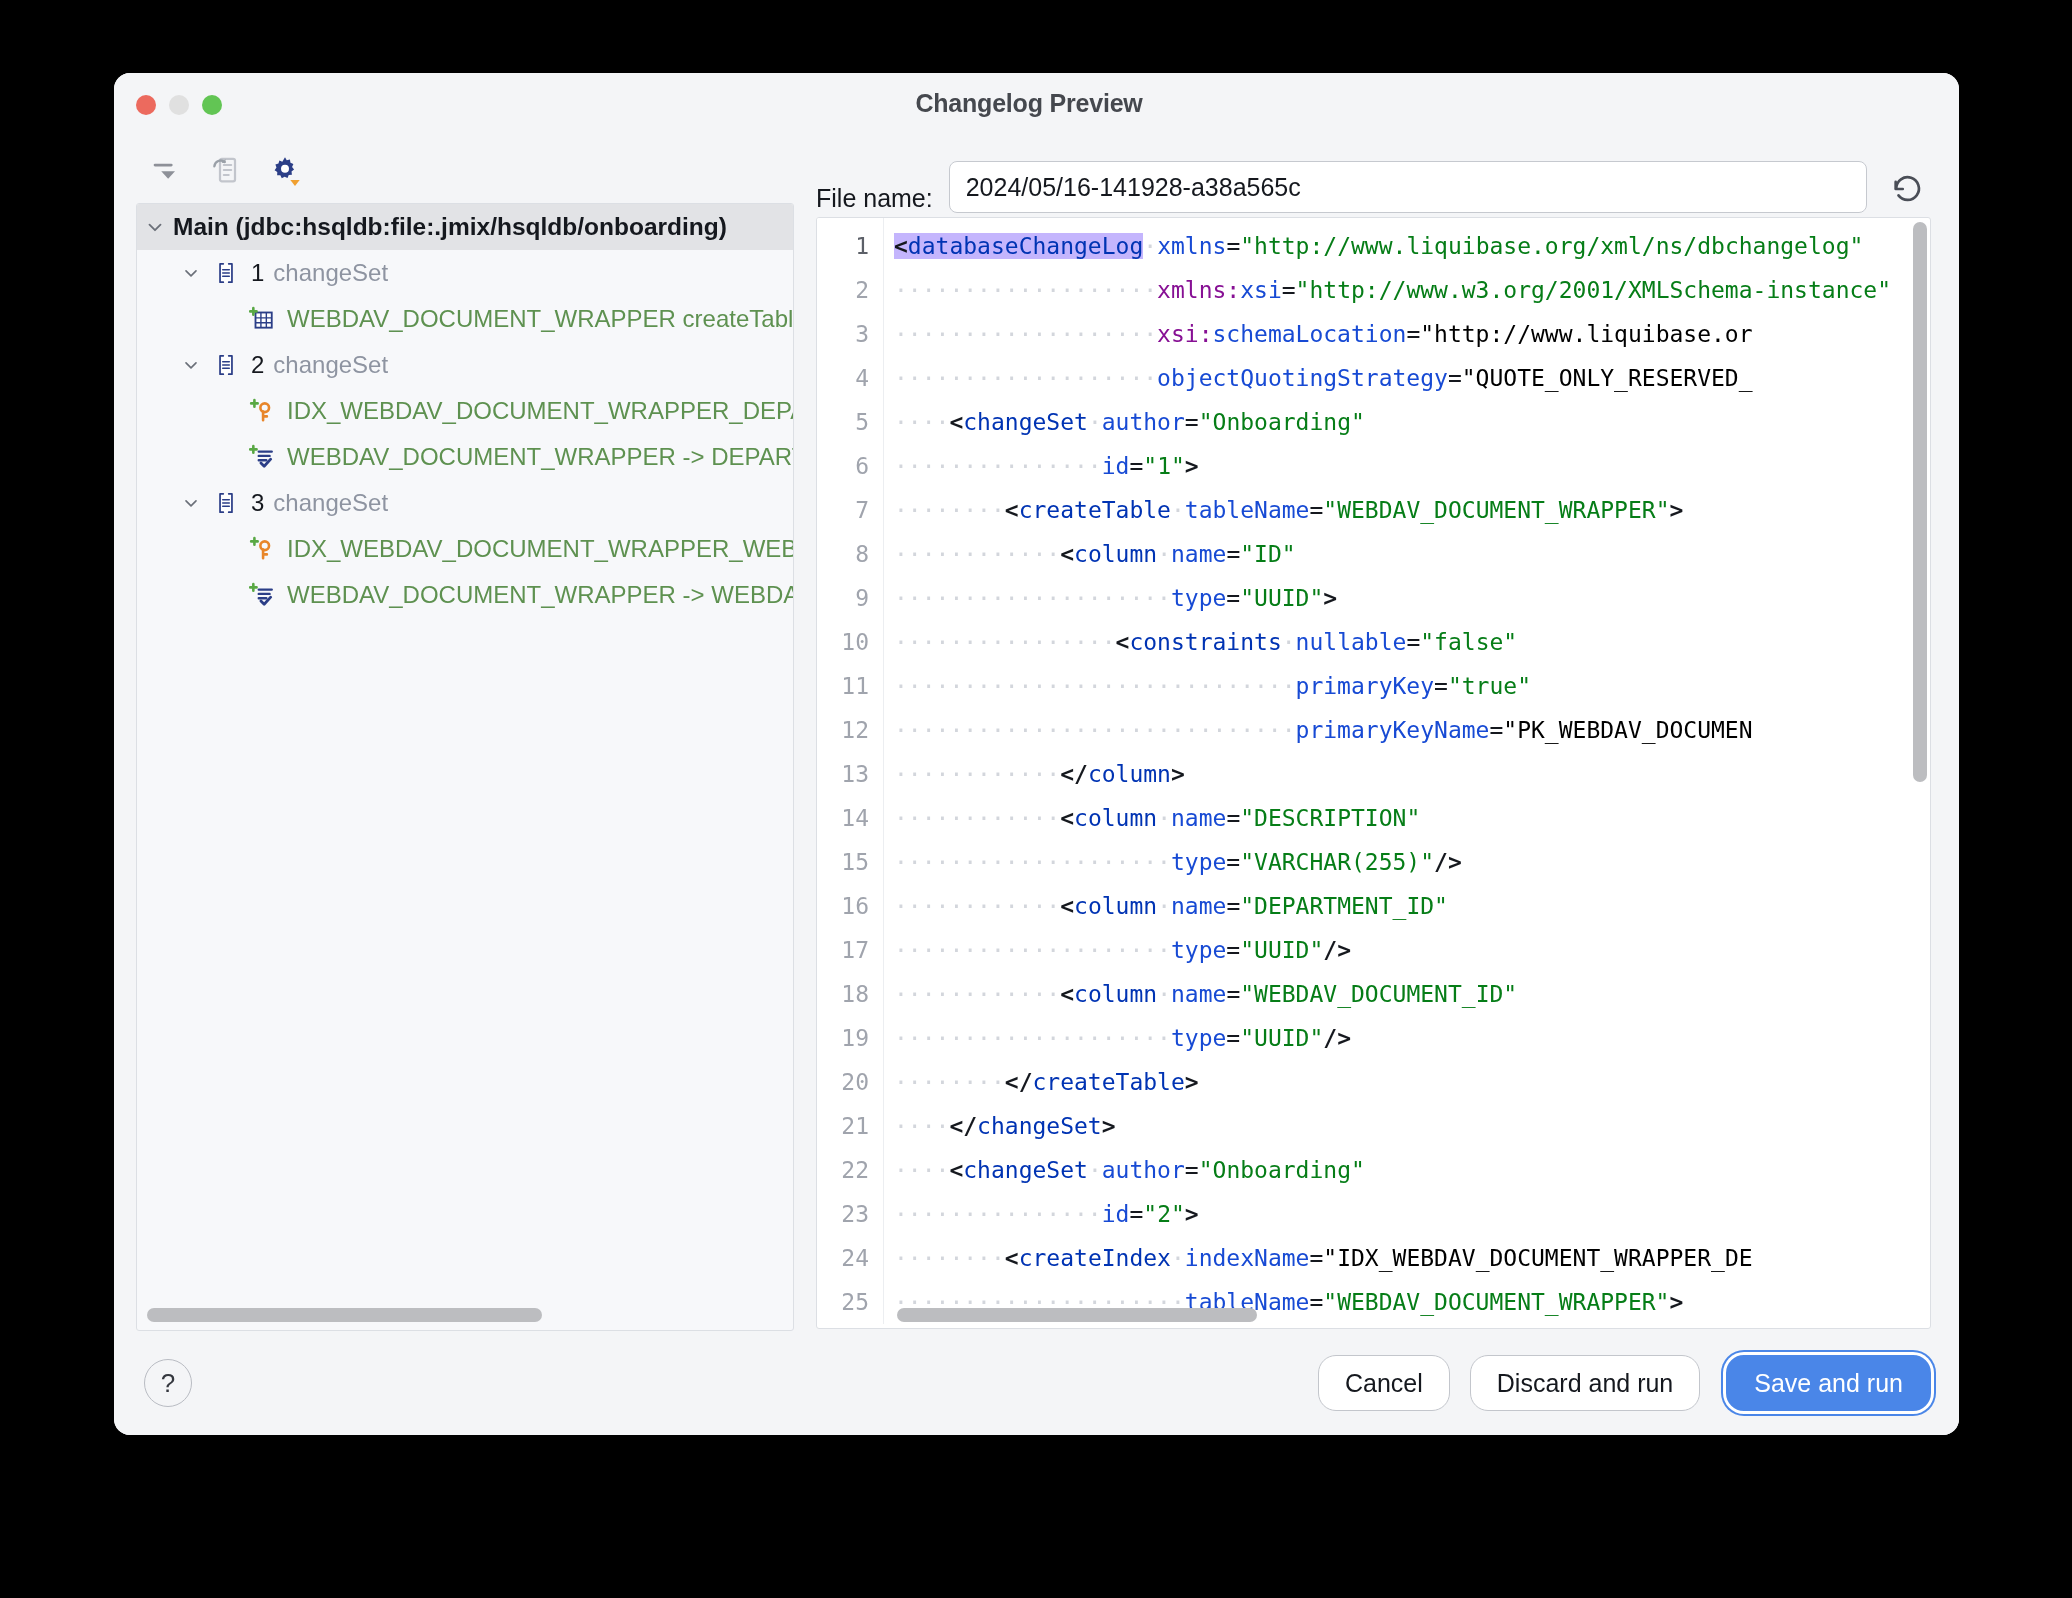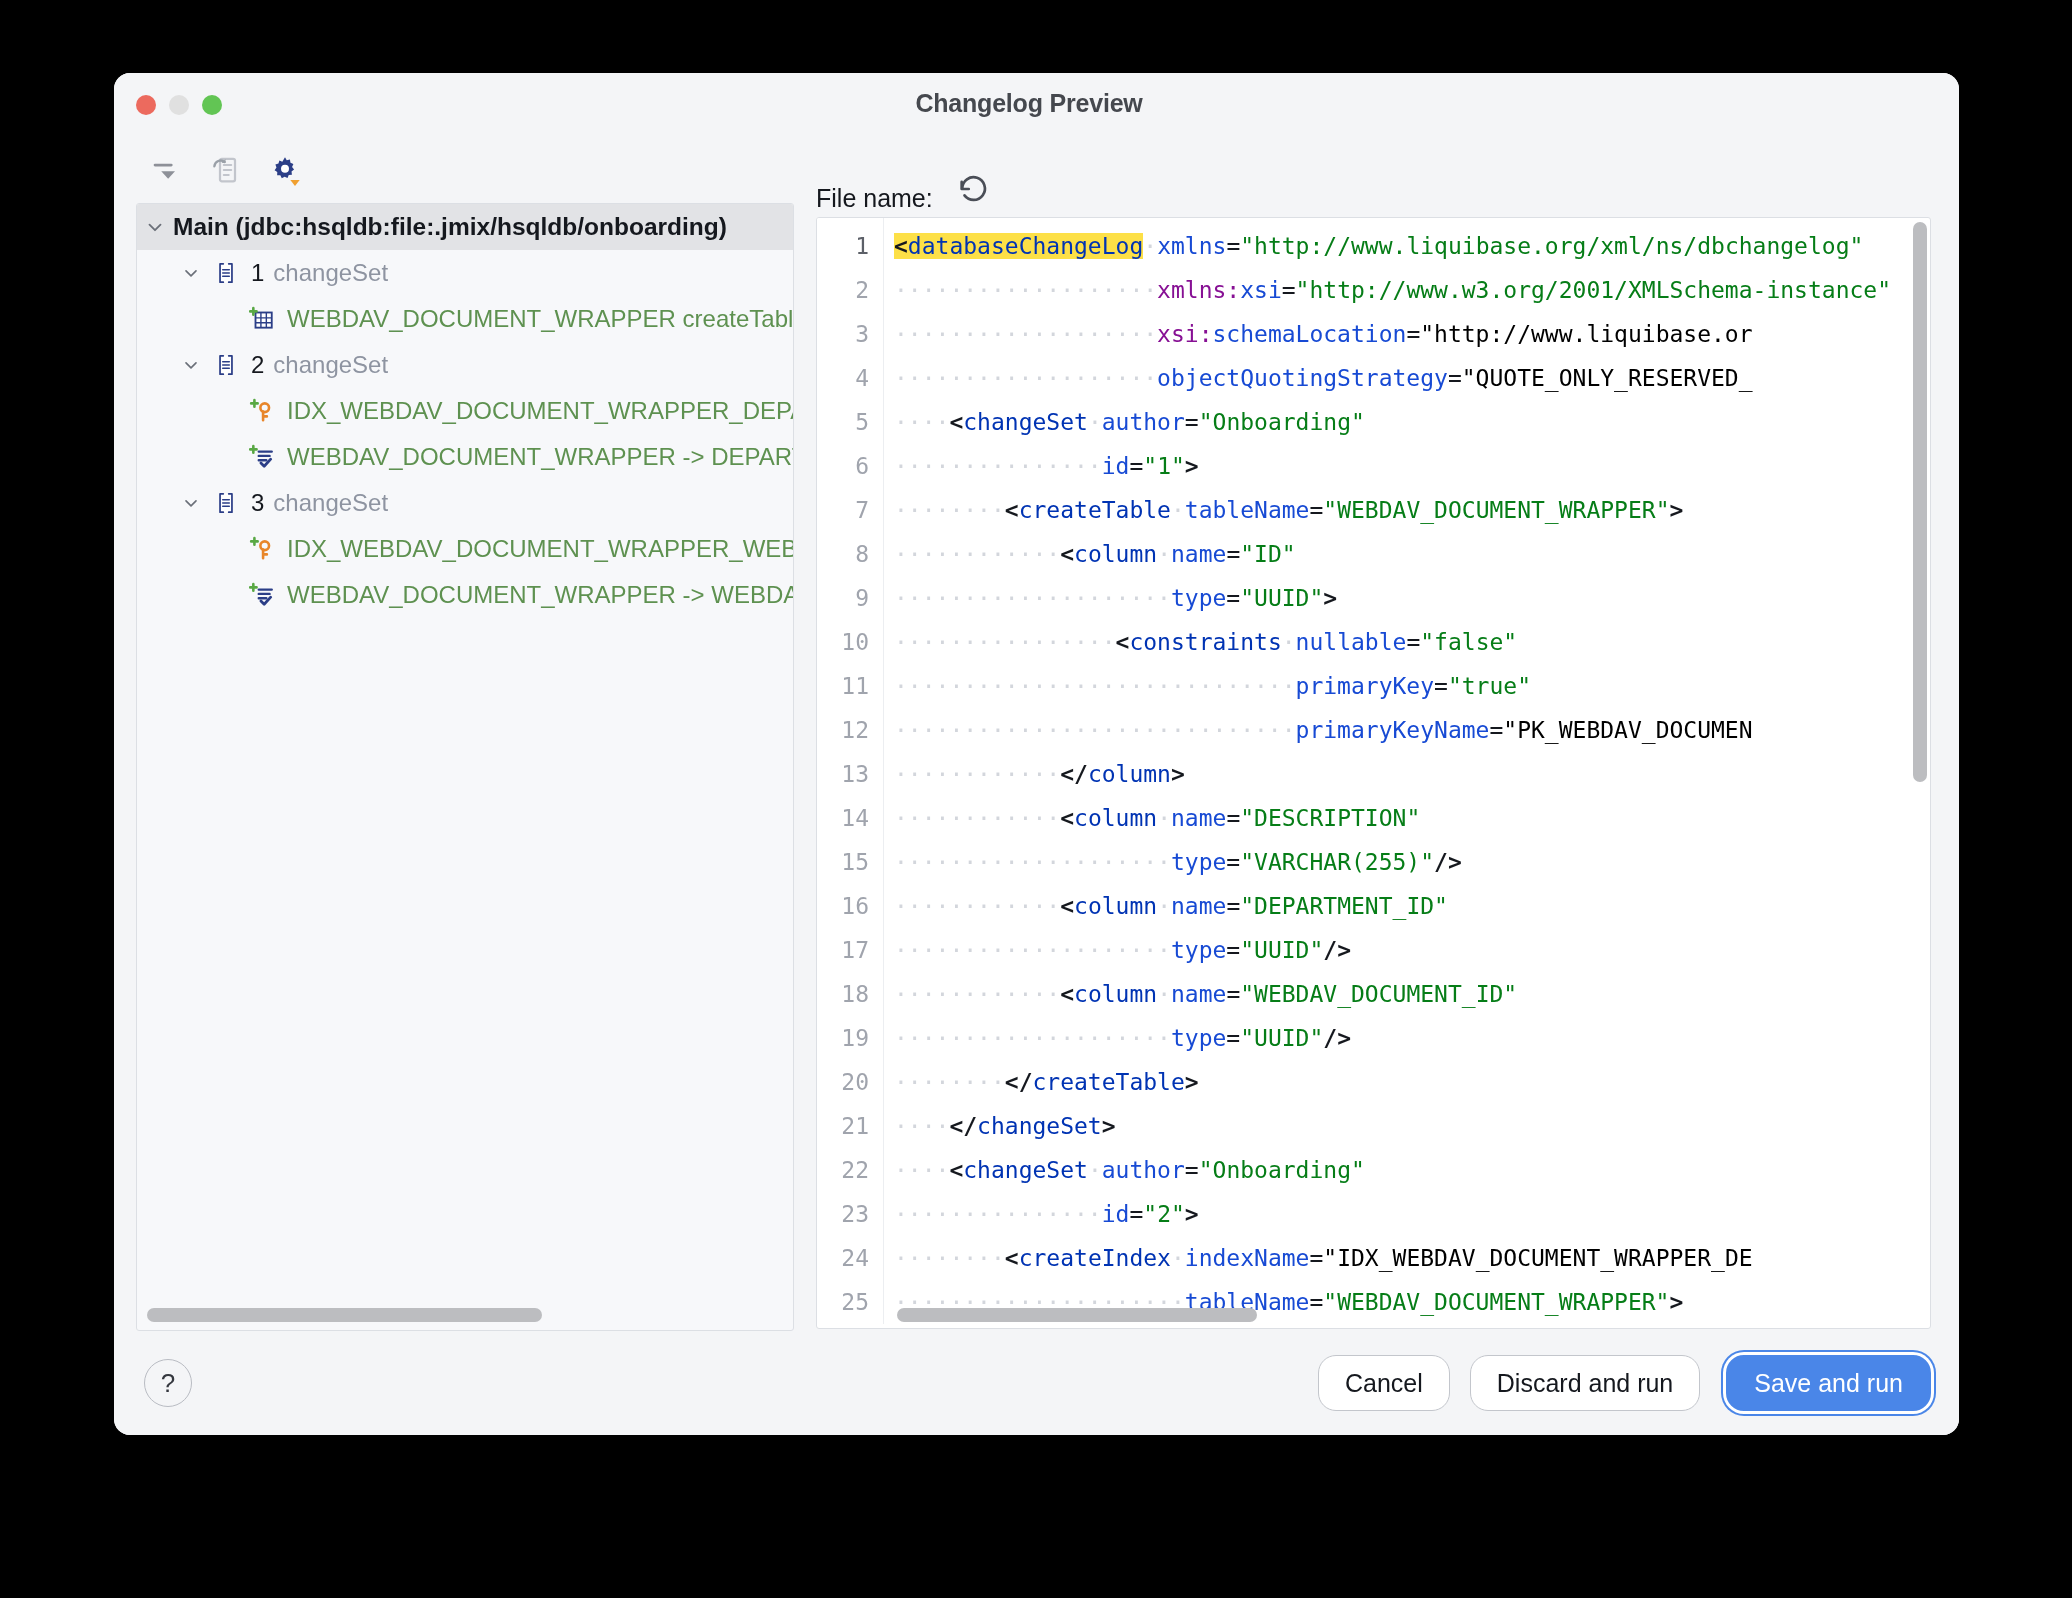--- a/index.html
+++ b/index.html
@@ -245,21 +245,21 @@
     padding-left: 10px;
   }
   .tok-tag { color: #0033b3; }
   .tok-brk { color: #15181e; font-weight: bold; }
   .tok-attr { color: #174ad4; }
   .tok-ns { color: #871094; }
   .tok-val { color: #067d17; }
   .tok-eq { color: #15181e; }
   .dots { color: #d3d6dc; }
   .hl-tag {
-    background: #fde047;
+    background: #c4b5fd;
   }
 
   .ed-vscroll {
     position: absolute;
     right: 3px;
     top: 4px;
     width: 14px;
     height: 560px;
     border-radius: 7px;
     background: #bcbdc0;
@@ -477,20 +477,21 @@
         <div class="hscroll-track">
           <div class="hscroll-thumb" style="width:395px"></div>
         </div>
       </div>
     </div>
 
     <div class="right-panel">
 
       <div class="filename-row">
         <div class="filename-label">File name:</div>
+        <div class="filename-input" placeholder="">2024/05/16-141928-a38a565c</div>
         <div class="revert-btn">
           <svg width="34" height="34" viewBox="0 0 24 24" fill="none">
             <path d="M4 7v5h5" stroke="#4a4e57" stroke-width="1.9" stroke-linecap="round" stroke-linejoin="round"></path>
             <path d="M4.4 11.6A8 8 0 1 1 6 16.5" stroke="#4a4e57" stroke-width="1.9" stroke-linecap="round" fill="none"></path>
           </svg>
         </div>
       </div>
 
       <div class="editor-box">
         <div class="editor-scroll">

